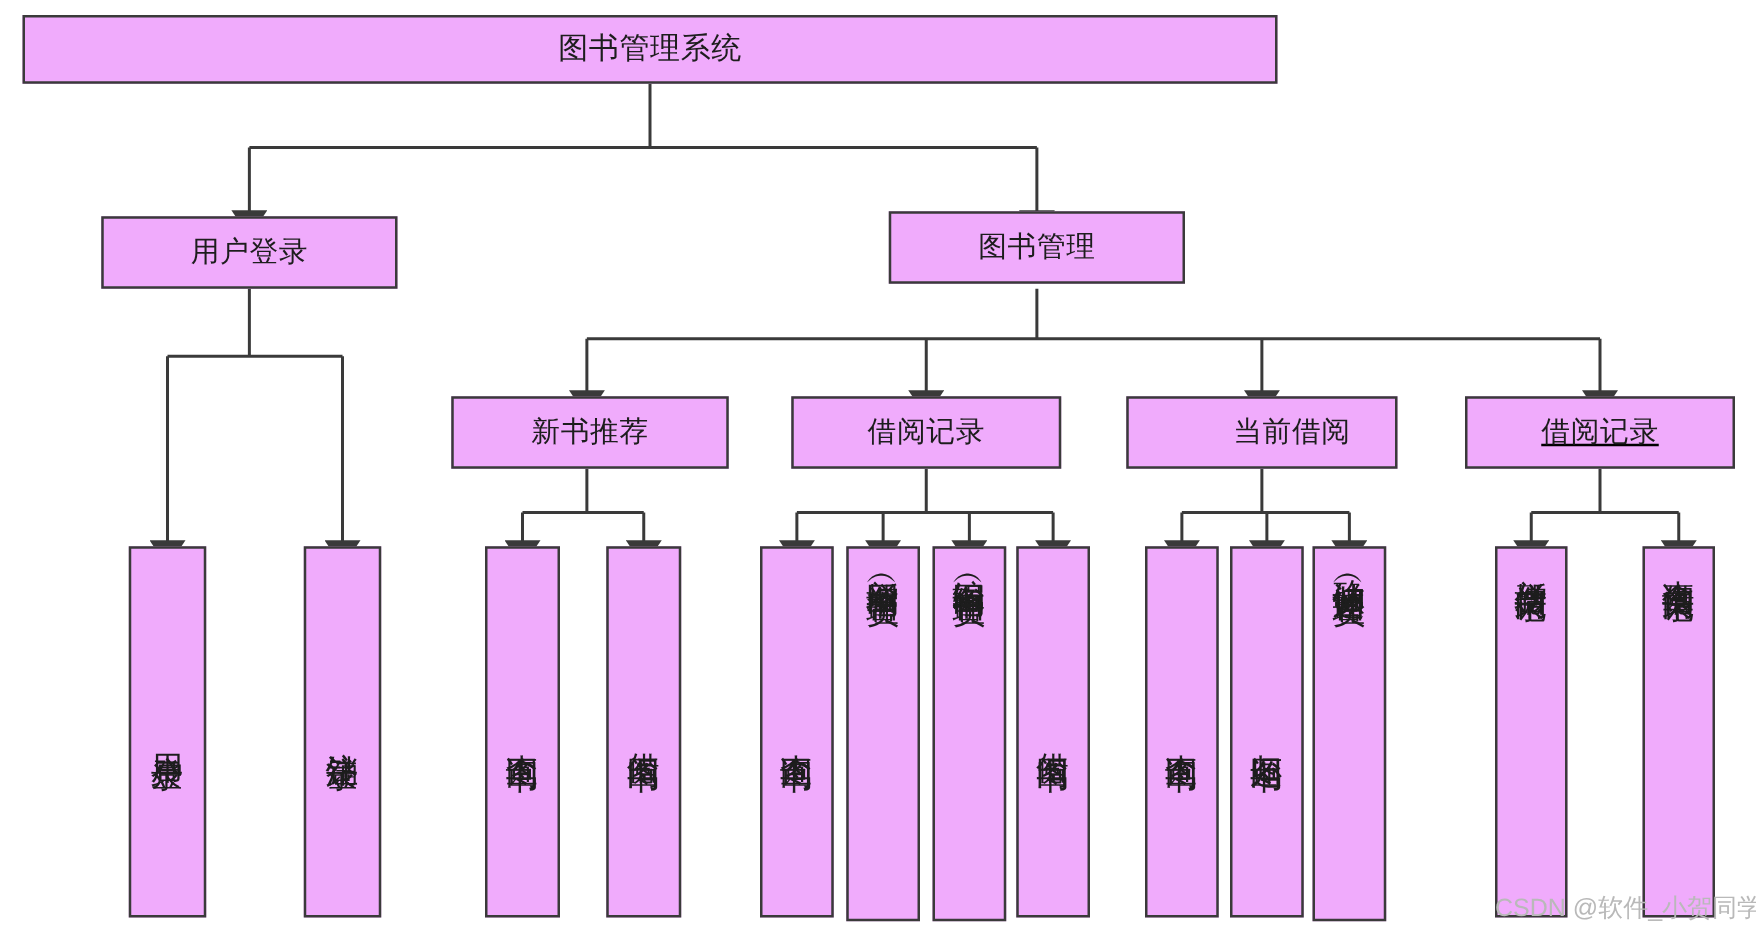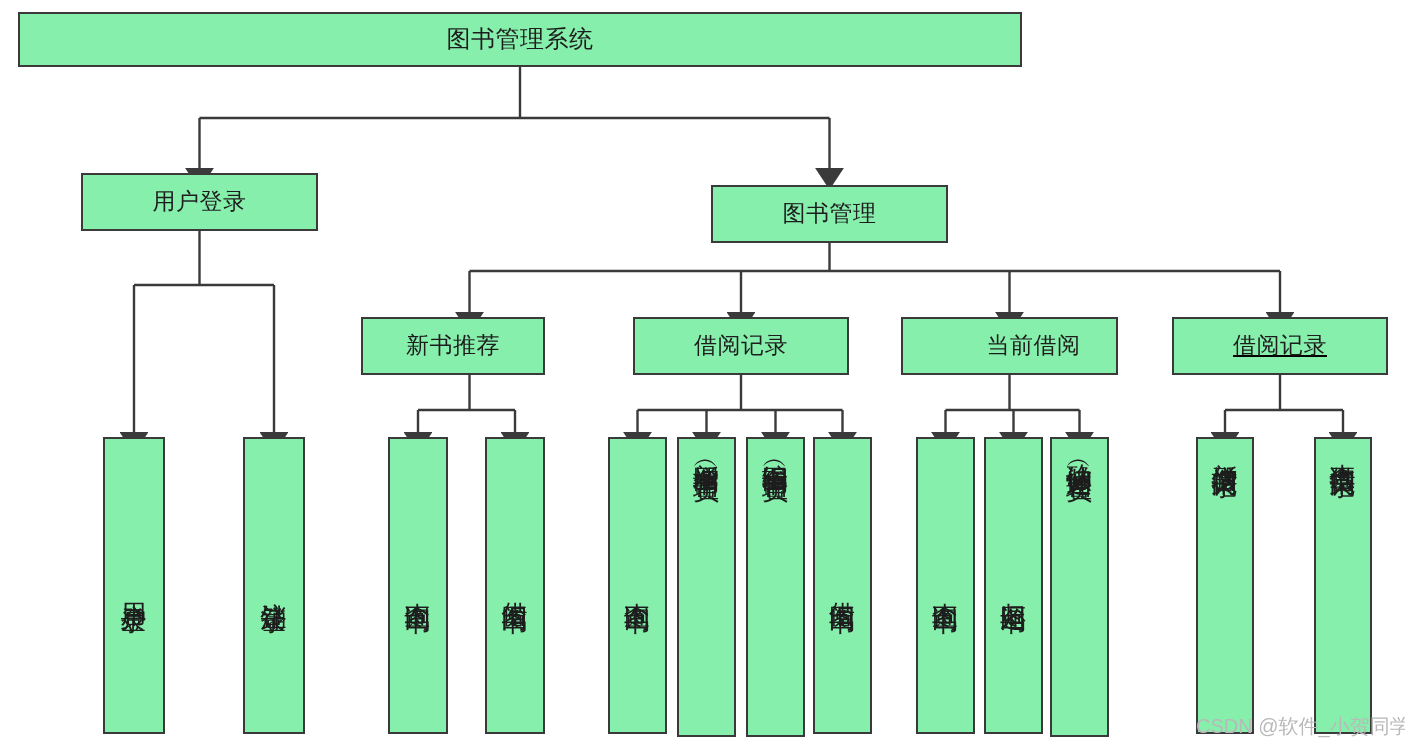--- a/index.html
+++ b/index.html
@@ -23,21 +23,21 @@
   svg#connectors {
     position: absolute;
     left: 0; top: 0;
     width: 1405px;
     height: 747px;
     pointer-events: none;
   }
   .node {
     position: absolute;
     box-sizing: border-box;
-    background: #86efac;
+    background: #f0abfc;
     border: 2px solid #3a3a3a;
     display: flex;
     align-items: center;
     justify-content: center;
     overflow: hidden;
   }
   .node-label {
     color: #1d1d1d;
     text-align: center;
     white-space: nowrap;
@@ -125,24 +125,24 @@
       </g>
   </svg>
 
   <div id="node-layer">
       <div class="node horiz root" style="left: 18px; top: 12px; width: 1004px; height: 55px;">
         <span class="node-label">图书管理系统</span>
       </div>
       <div class="node horiz" style="left: 81px; top: 173px; width: 237px; height: 58px;">
         <span class="node-label">用户登录</span>
       </div>
-      <div class="node horiz" style="left: 711px; top: 185px; width: 237px; height: 58px;">
+      <div class="node horiz" style="left: 711px; top: 169px; width: 237px; height: 58px;">
         <span class="node-label">图书管理</span>
       </div>
-      <div class="node horiz" style="left: 361px; top: 317px; width: 184px; height: 58px;">
+      <div class="node horiz" style="left: 361px; top: 317px; width: 222px; height: 58px;">
         <span class="node-label">新书推荐</span>
       </div>
       <div class="node horiz" style="left: 633px; top: 317px; width: 216px; height: 58px;">
         <span class="node-label">借阅记录</span>
       </div>
       <div class="node horiz" style="left: 901px; top: 317px; width: 217px; height: 58px; padding-left: 48px;">
         <span class="node-label">当前借阅</span>
       </div>
       <div class="node horiz" style="left: 1172px; top: 317px; width: 216px; height: 58px; text-decoration: underline;">
         <span class="node-label">借阅记录</span>

